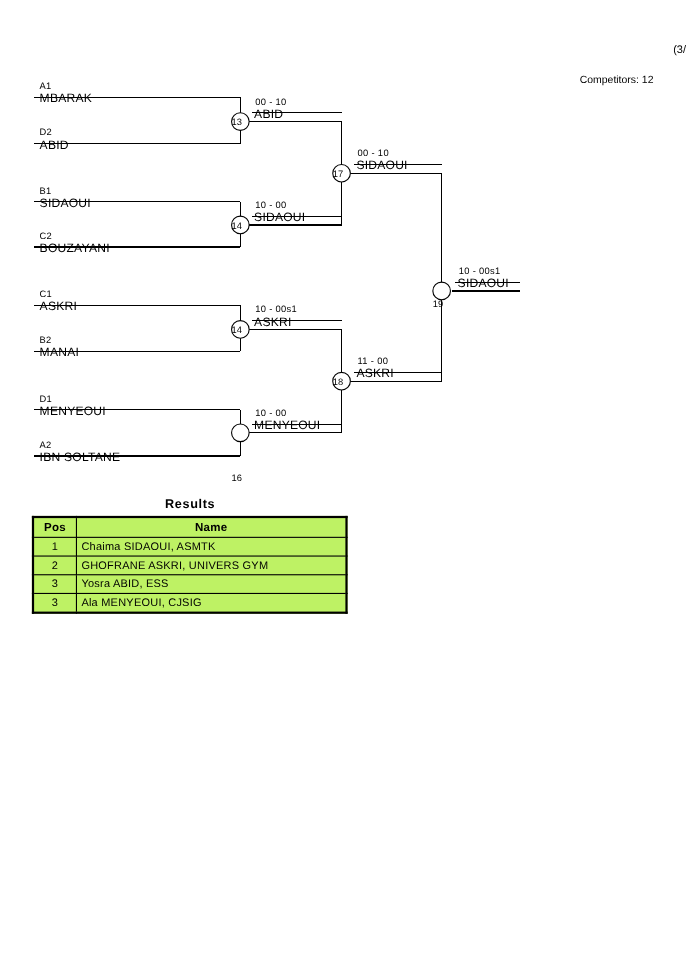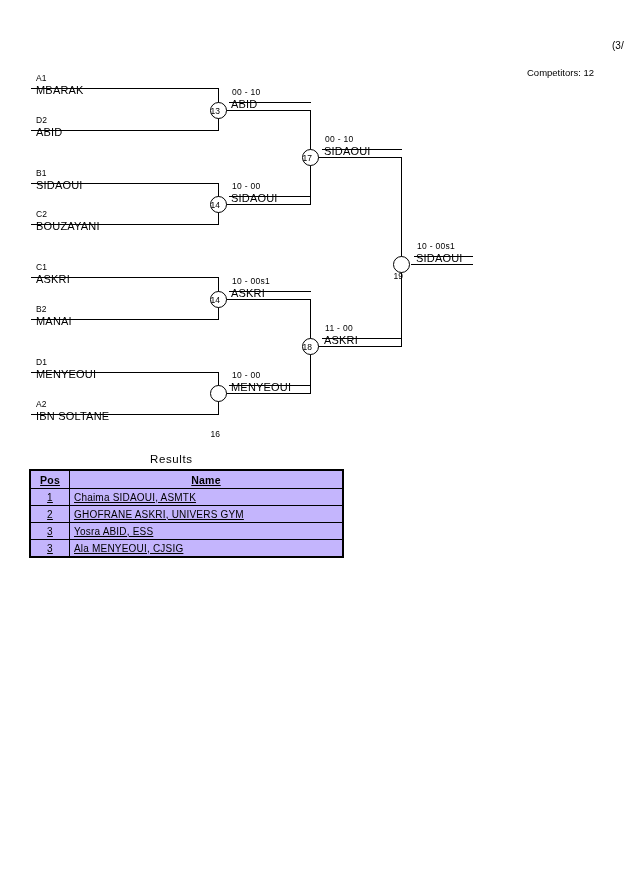--- a/index.html
+++ b/index.html
@@ -101,32 +101,31 @@
     width: 16px;
     line-height: 16px;
   }
 
   
   #results-title {
     position: absolute;
     left: 150px;
     top: 453px;
     font-size: 11.5px;
-    font-weight: normal;
+    font-weight: bold;
     letter-spacing: 0.6px;
   }
   #results-table {
     position: absolute;
     left: 29px;
     top: 469px;
-    width: 315px;
+    width: 287px;
     border-collapse: collapse;
     border: 2px solid #000;
-    background: #c4b5fd;
-    text-decoration: underline;
+    background: #bef264;
   }
   #results-table th,
   #results-table td {
     border: 1px solid #000;
     font-size: 10px;
     font-weight: normal;
     height: 16px;
     padding: 0 4px;
     letter-spacing: 0.2px;
   }

